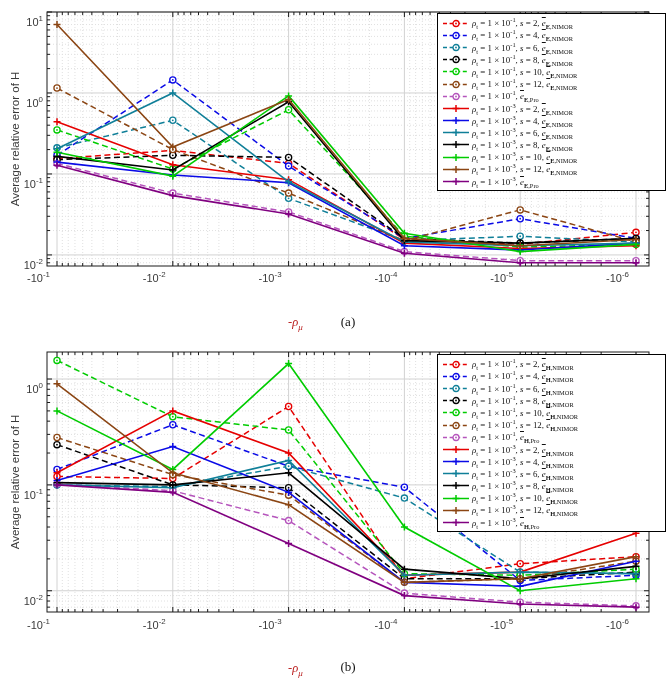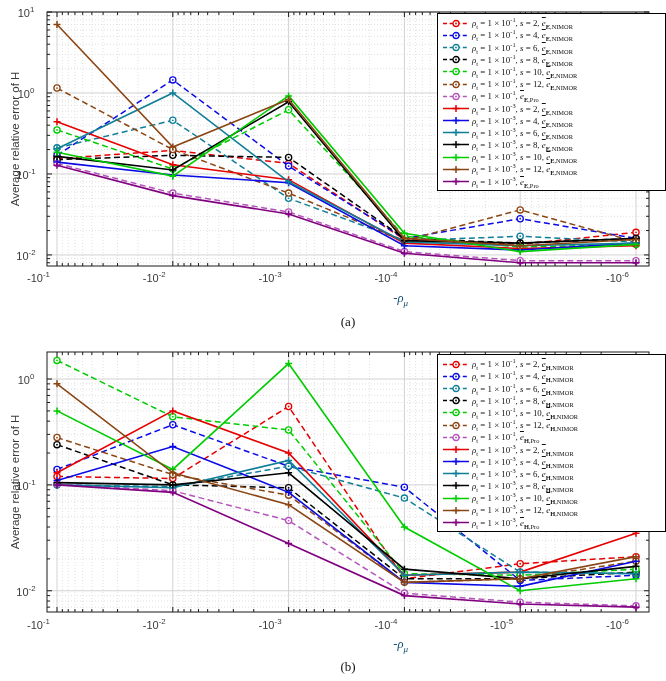--- a/index.html
+++ b/index.html
@@ -3,25 +3,25 @@
 <meta charset="utf-8">
 <style>
   html,body{margin:0;padding:0;background:#fff;}
   .page{position:relative;width:666px;height:681px;background:#fff;overflow:hidden;
         font-family:"Liberation Sans",sans-serif;color:#222;}
   .panel{position:absolute;left:0;width:666px;}
   .plot-svg{position:absolute;left:0;top:0;}
   .ylabel{position:absolute;width:260px;height:14px;text-align:center;
           font-size:11.5px;color:#3a3a3a;transform:rotate(-90deg);}
   .xticklab{position:absolute;width:60px;font-size:11px;color:#3a3a3a;}
-  .yticklab{position:absolute;width:34px;text-align:center;font-size:11px;color:#3a3a3a;}
+  .yticklab{position:absolute;width:34px;text-align:right;font-size:11px;color:#3a3a3a;margin-top:9px;}
   sup{font-size:72%;}
   sub{font-size:72%;}
-  .xlabel{position:absolute;width:120px;text-align:right;
-          font-family:"Liberation Serif",serif;font-size:12.5px;color:#0c4a6e;}
+  .xlabel{position:absolute;width:120px;text-align:left;
+          font-family:"Liberation Serif",serif;font-size:12.5px;color:#b91c1c;margin-top:24px;}
   .xlabel i, .legend i{font-family:"Liberation Serif",serif;}
   .caption{position:absolute;width:60px;text-align:center;
            font-family:"Liberation Serif",serif;font-size:13px;color:#111;}
   .legend{position:absolute;background:#fff;border:1px solid #000;
           padding:3px 4px 2px 4px;font-family:"Liberation Serif",serif;
           font-size:8.9px;color:#111;z-index:5;}
   .legend-row{display:flex;align-items:center;height:12.2px;white-space:nowrap;}
   .legend-row svg{flex:0 0 auto;margin-right:2px;}
   .ebar{font-style:italic;text-decoration:overline;}
 </style>

